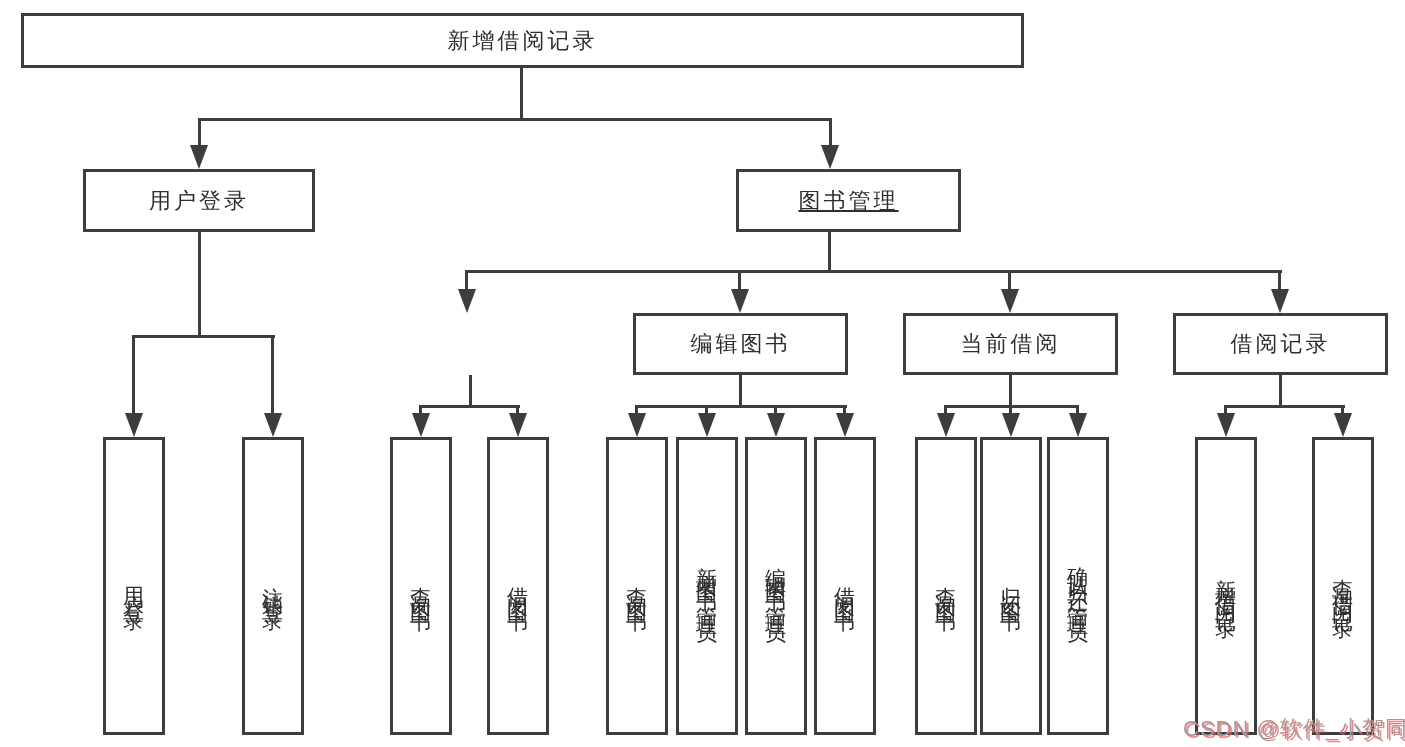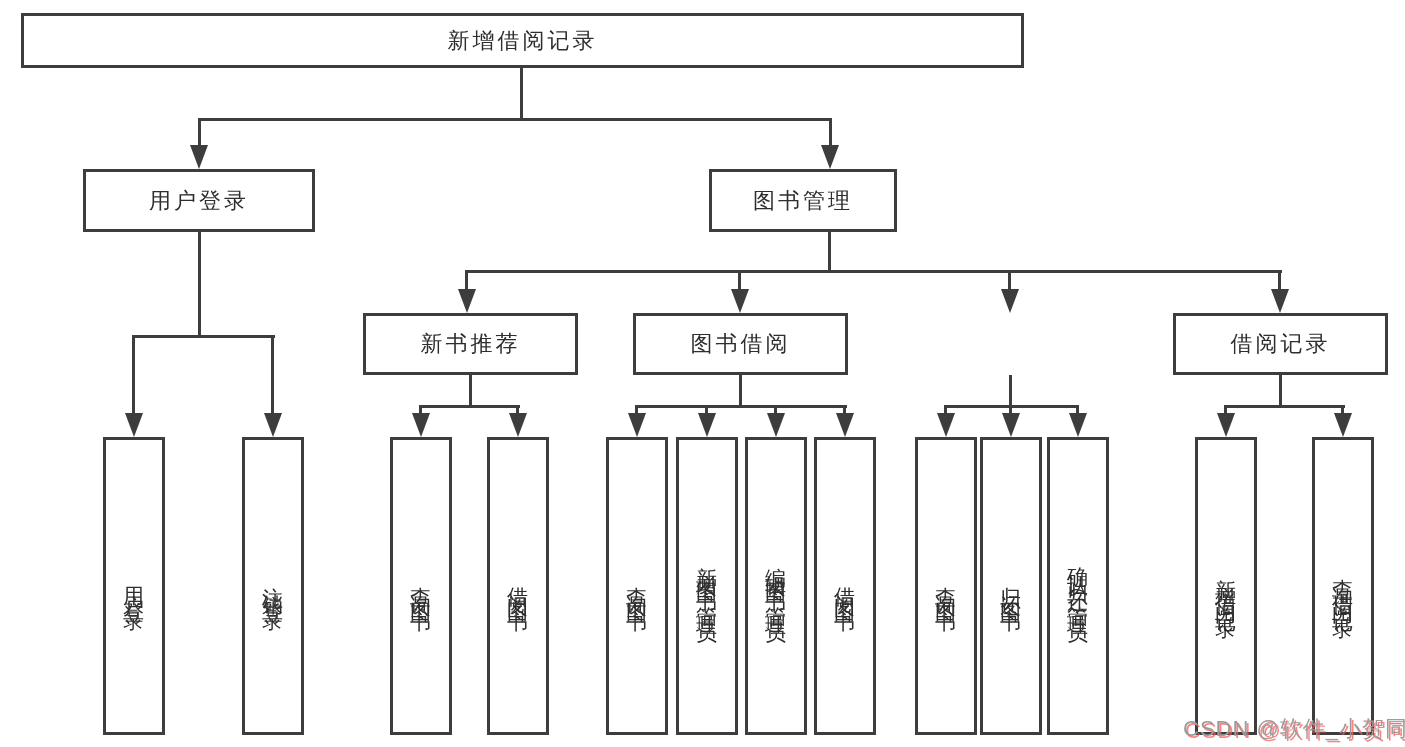--- a/index.html
+++ b/index.html
@@ -61,42 +61,42 @@
   <div class="box" style="left:21px;top:13px;width:1003px;height:55px;">新增借阅记录</div>
 
   <div class="vline" style="left:520px;top:68px;height:50px;"></div>
   <div class="hline" style="left:198px;top:118px;width:634px;"></div>
   <div class="vline" style="left:198px;top:118px;height:30px;"></div>
   <div class="arrow" style="left:190px;top:145px;"></div>
   <div class="vline" style="left:829px;top:118px;height:30px;"></div>
   <div class="arrow" style="left:821px;top:145px;"></div>
 
   <div class="box" style="left:83px;top:169px;width:232px;height:63px;">用户登录</div>
-  <div class="box" style="left:709px;top:169px;width:188px;height:63px;">图书管理</div>
+  <div class="box" style="left:736px;top:169px;width:225px;height:63px;text-decoration:underline;">图书管理</div>
 
   <div class="vline" style="left:198px;top:232px;height:106px;"></div>
   <div class="hline" style="left:132px;top:335px;width:143px;"></div>
   <div class="vline" style="left:132px;top:335px;height:80px;"></div>
   <div class="arrow" style="left:125px;top:413px;"></div>
   <div class="vline" style="left:271px;top:335px;height:80px;"></div>
   <div class="arrow" style="left:264px;top:413px;"></div>
 
   <div class="vline" style="left:828px;top:232px;height:41px;"></div>
   <div class="hline" style="left:465px;top:270px;width:817px;"></div>
   <div class="vline" style="left:465px;top:270px;height:21px;"></div>
   <div class="arrow" style="left:458px;top:289px;"></div>
   <div class="vline" style="left:738px;top:270px;height:21px;"></div>
   <div class="arrow" style="left:731px;top:289px;"></div>
   <div class="vline" style="left:1008px;top:270px;height:21px;"></div>
   <div class="arrow" style="left:1001px;top:289px;"></div>
   <div class="vline" style="left:1278px;top:270px;height:21px;"></div>
   <div class="arrow" style="left:1271px;top:289px;"></div>
 
-  <div class="box" style="left:363px;top:313px;width:215px;height:62px;">新书推荐</div>
-  <div class="box" style="left:633px;top:313px;width:215px;height:62px;">图书借阅</div>
+  <div class="box" style="left:633px;top:313px;width:215px;height:62px;">编辑图书</div>
+  <div class="box" style="left:903px;top:313px;width:215px;height:62px;">当前借阅</div>
   <div class="box" style="left:1173px;top:313px;width:215px;height:62px;">借阅记录</div>
 
   <div class="vline" style="left:469px;top:375px;height:33px;"></div>
   <div class="vline" style="left:739px;top:375px;height:33px;"></div>
   <div class="vline" style="left:1009px;top:375px;height:33px;"></div>
   <div class="vline" style="left:1279px;top:375px;height:33px;"></div>
 
   <div class="hline" style="left:420px;top:405px;width:100px;"></div>
   <div class="hline" style="left:636px;top:405px;width:211px;"></div>
   <div class="hline" style="left:945px;top:405px;width:134px;"></div>

